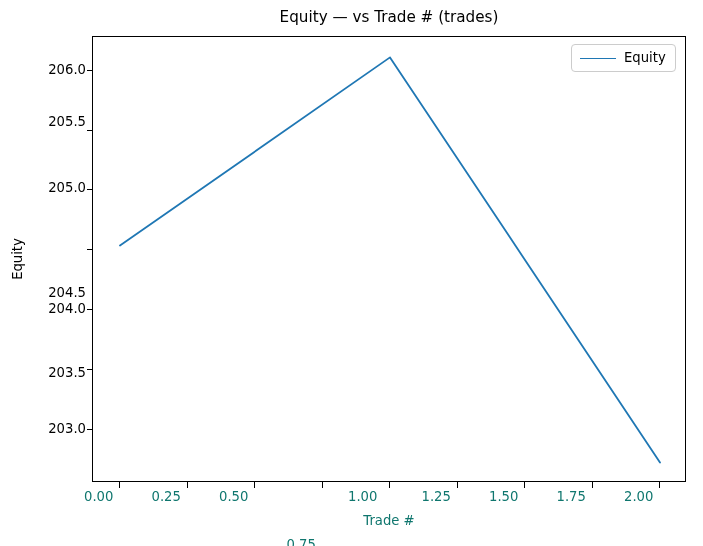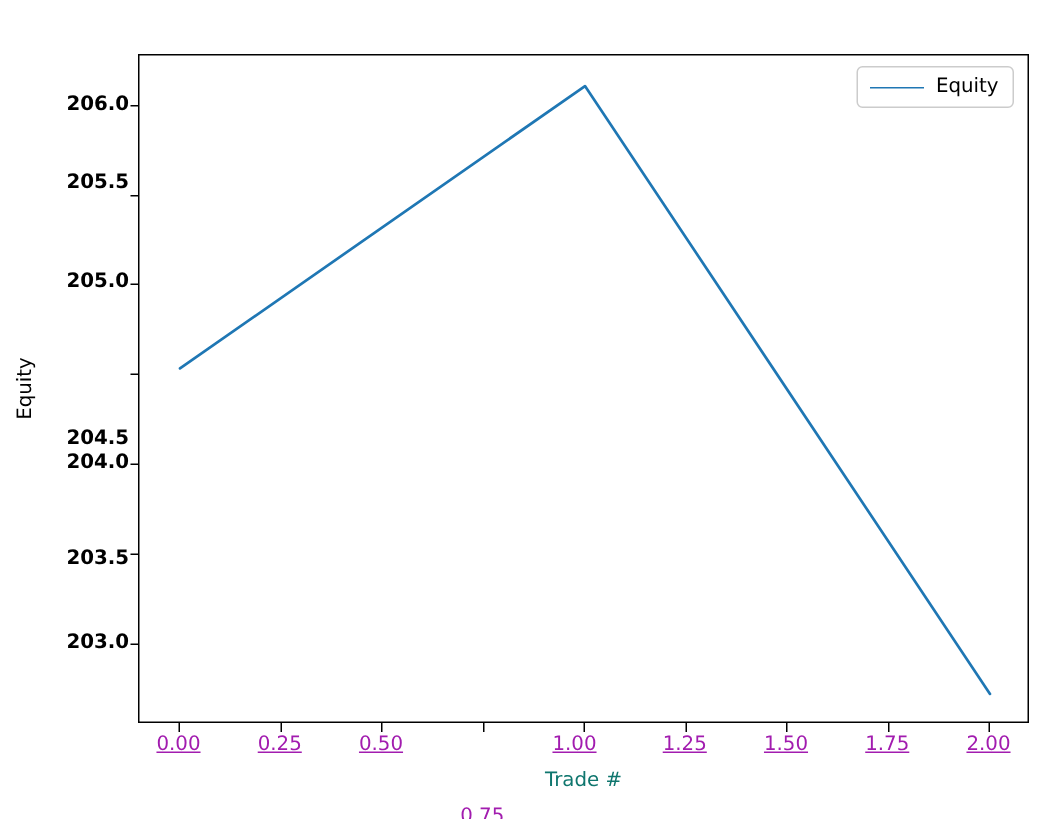--- a/index.html
+++ b/index.html
@@ -69,48 +69,46 @@
   }
   .ytick-label {
     position: absolute;
     right: 0;
     width: 62px;
     text-align: right;
     font-size: 13.2px;
     line-height: 14px;
     color: #000000;
     white-space: nowrap;
-    font-weight: bold;
   }
   #ytick-labels {
     position: absolute;
     left: 20px;
     top: 0;
     width: 66px;
     height: 546px;
   }
   .ytick-mark {
     position: absolute;
     left: 86.5px;
     width: 5.5px;
     height: 0;
     border-top: 1.05px solid #000000;
   }
   
   .xtick-label {
     position: absolute;
     width: 70px;
     margin-left: -35px;
-    text-align: center;
+    text-align: left;
     font-size: 13.2px;
     line-height: 15px;
-    color: #a21caf;
+    color: #0f766e;
     white-space: nowrap;
     top: 489px;
-    text-decoration: underline;
   }
   .xtick-mark {
     position: absolute;
     top: 482px;
     height: 5.5px;
     width: 0;
     border-left: 1.05px solid #000000;
   }
   #xlabel {
     position: absolute;
@@ -147,20 +145,21 @@
     line-height: 16px;
     color: #000000;
     white-space: nowrap;
   }
 </style>
 </head>
 <body>
 
 <div id="figure">
 
+  <div id="chart-title">Equity — vs Trade # (trades)</div>
 
   <div id="ylabel-wrap">
     <span id="ylabel-text">Equity</span>
   </div>
 
   <div id="ytick-labels">
       <div class="ytick-label" style="top: 422.247px;">203.0</div>
       <div class="ytick-label" style="top: 366px;">203.5</div>
       <div class="ytick-label" style="top: 302.355px;">204.0</div>
       <div class="ytick-label" style="top: 242.409px; margin-top: 44px;">204.5</div>

